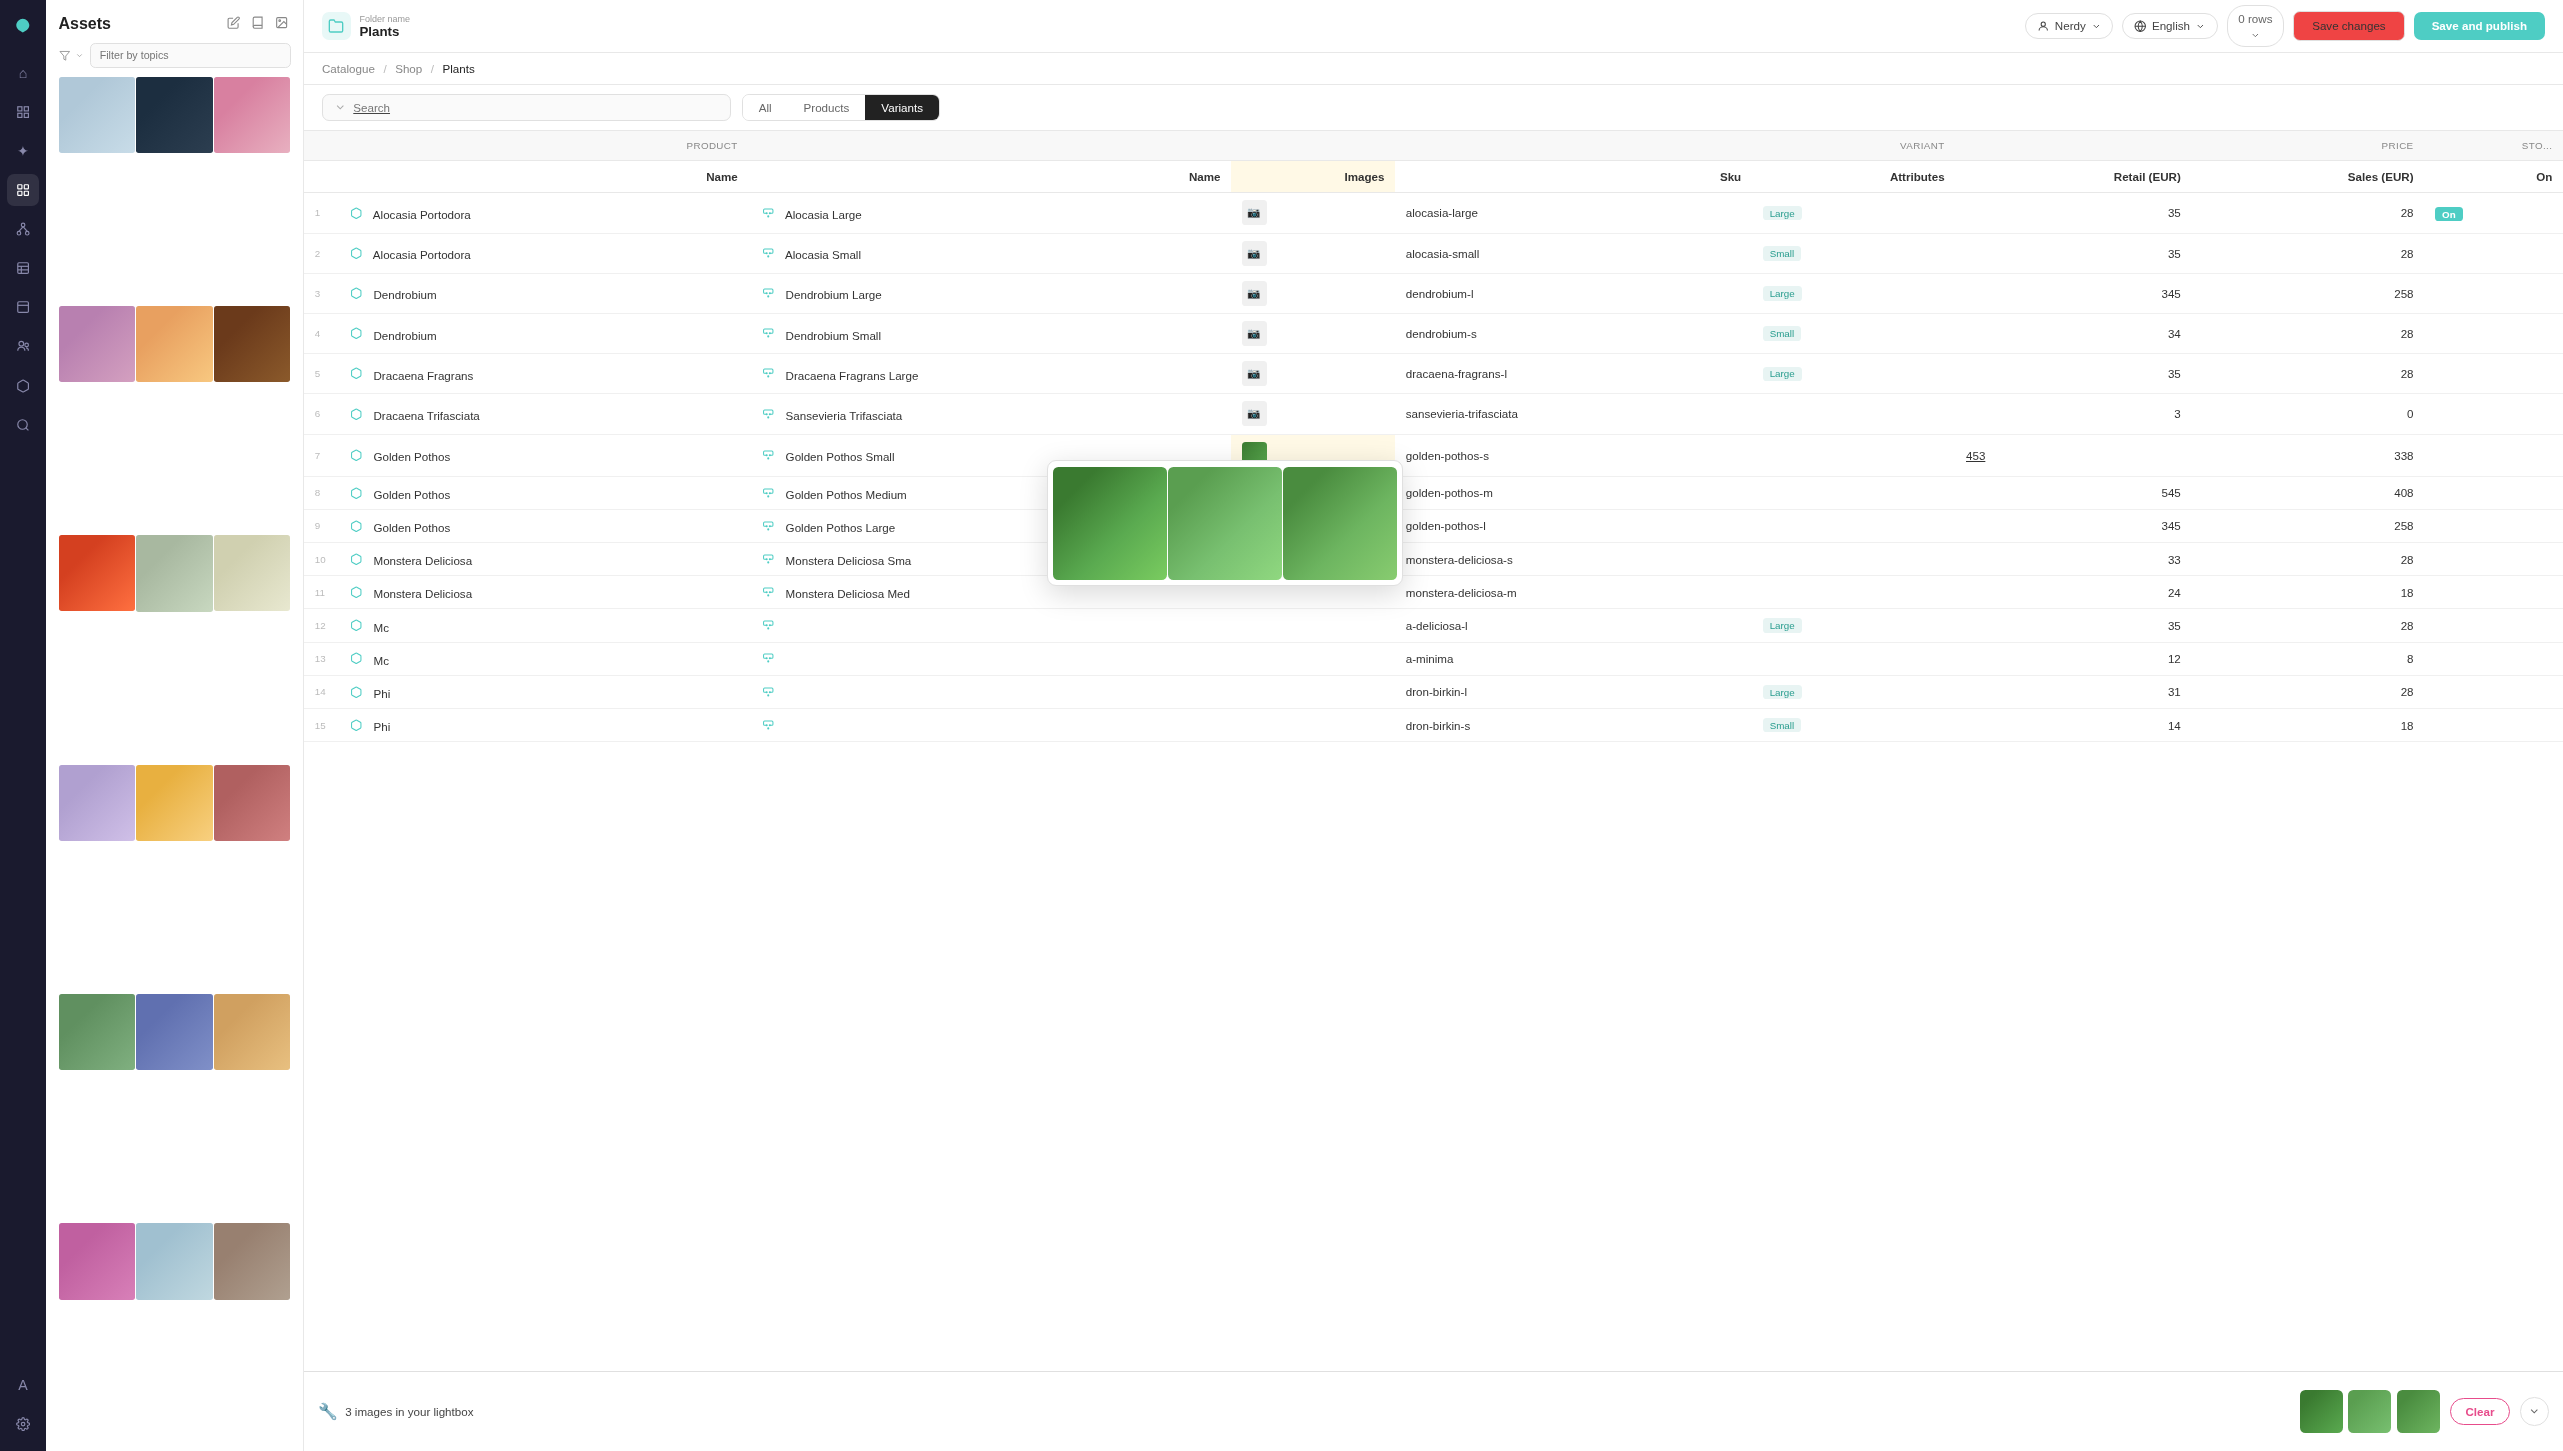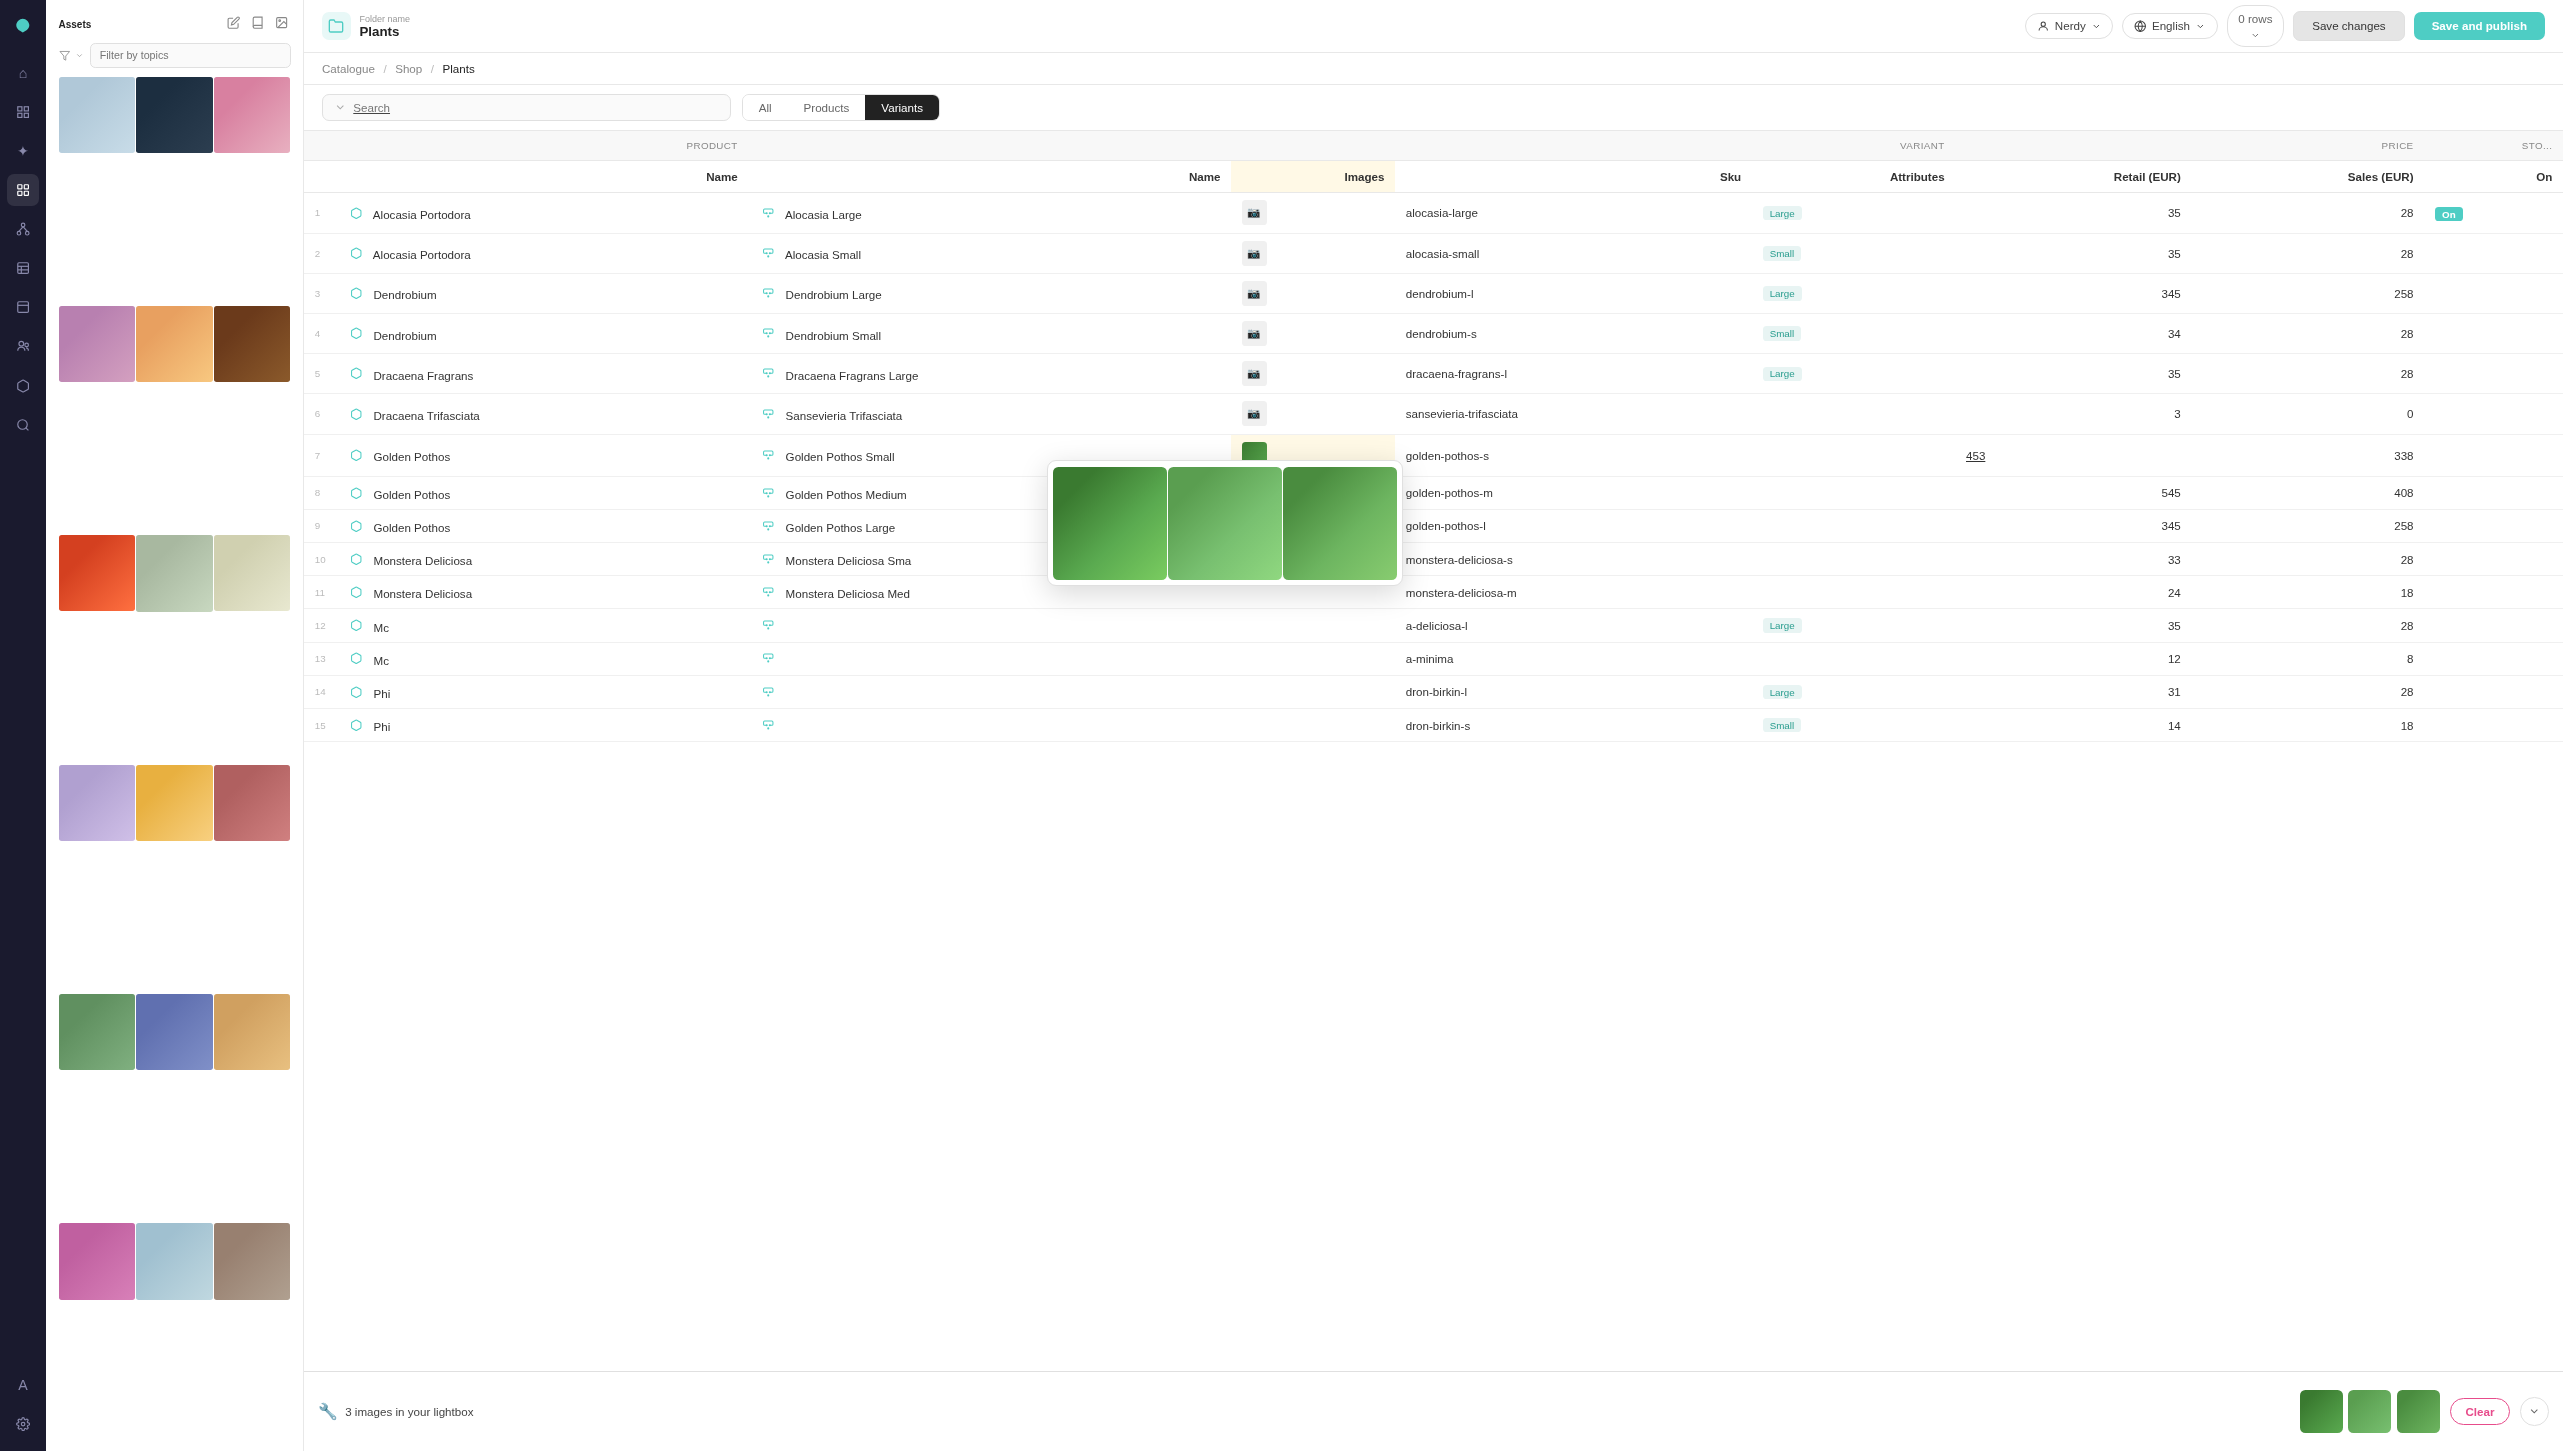--- a/index.html
+++ b/index.html
@@ -36,21 +36,21 @@
       flex-direction: column;
       flex-shrink: 0;
     }
     .assets-header {
       padding: 14.2px 12.5px 9px;
       display: flex;
       align-items: center;
       justify-content: space-between;
     }
     .assets-title {
-      font-size: 10px;
+      font-size: 16px;
       font-weight: 600;
       color: #222;
     }
     .assets-header-icons {
       display: flex; gap: 7.1px;
     }
     .icon-btn {
       color: #888;
       cursor: pointer;
       font-size: 12.5px;
@@ -133,21 +133,21 @@
       background: #fff;
     }
     .rows-pill { color: #666; flex-direction: column; }
     .btn-save {
       padding: 7.1px 18px;
       border-radius: 7.1px;
       font-size: 11.6px;
       font-weight: 500;
       cursor: pointer;
       border: 0.9px solid #e0e0e0;
-      background: #e5e5e5;
+      background: #ef4444;
       color: #333;
     }
     .btn-publish {
       padding: 7.1px 18px;
       border-radius: 7.1px;
       font-size: 11.6px;
       font-weight: 600;
       cursor: pointer;
       border: none;
       background: #4ecdc4;

